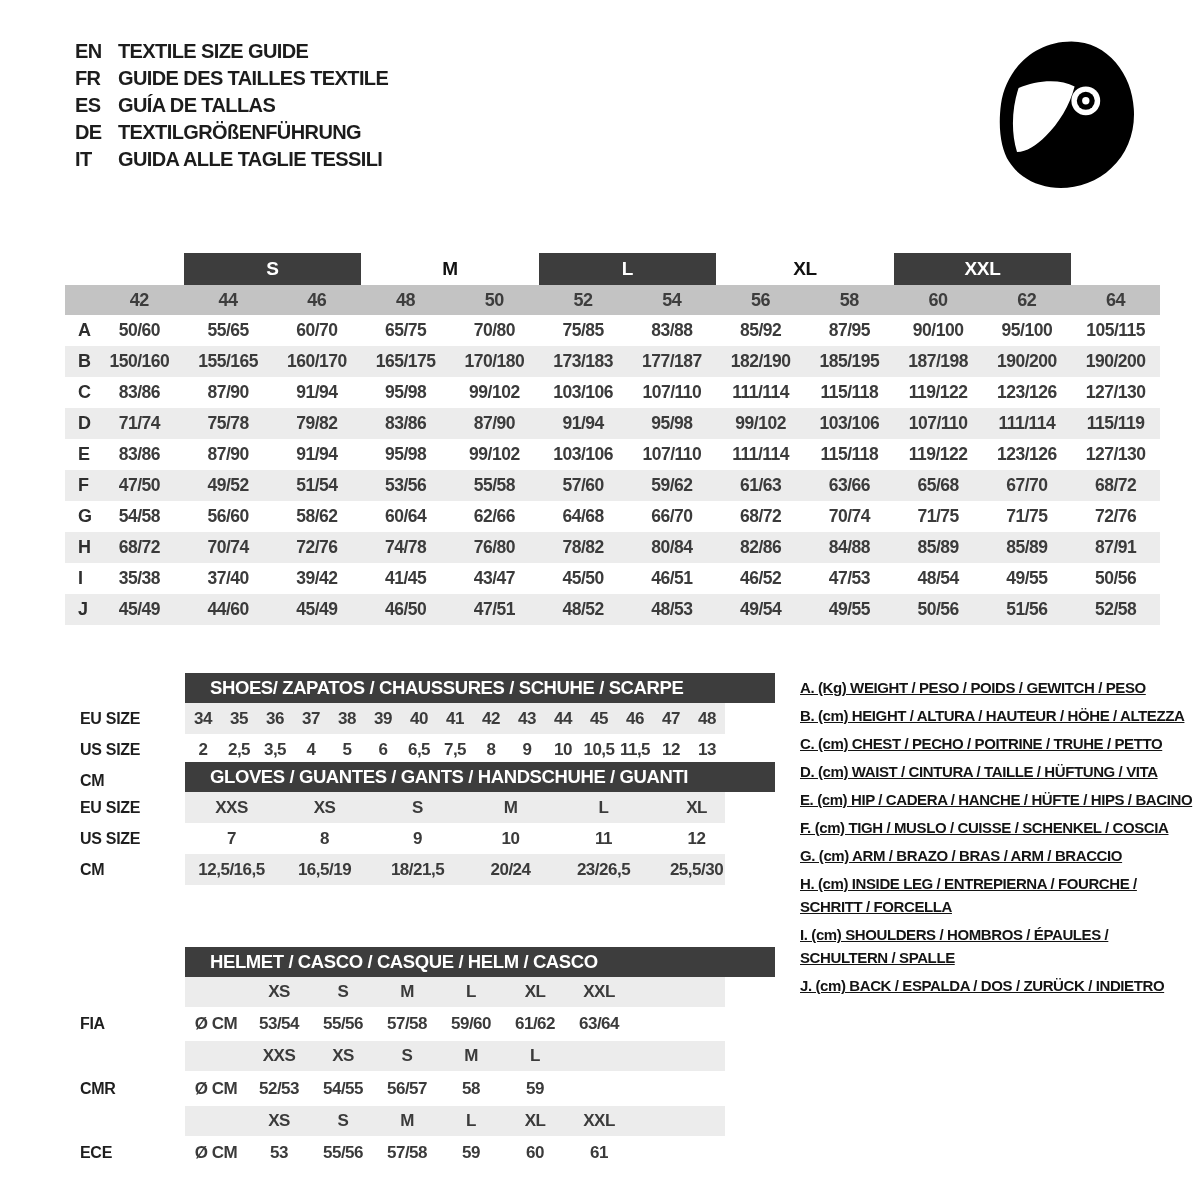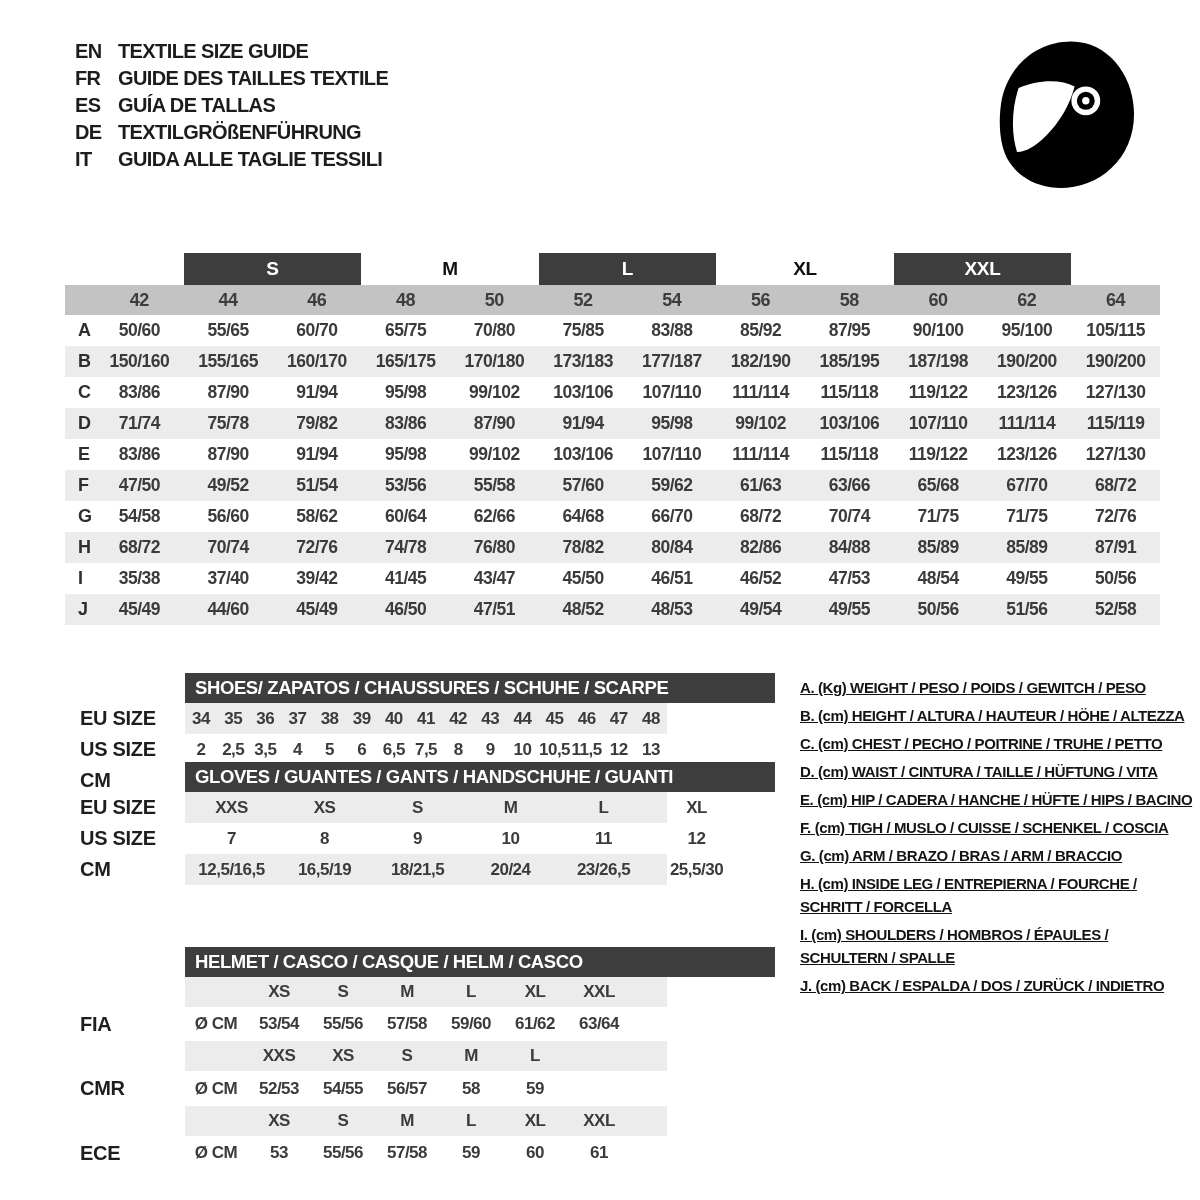--- a/index.html
+++ b/index.html
@@ -29,24 +29,24 @@
   .num-cell { display:flex; align-items:center; justify-content:center; font-size:18px; color:#3d3d3d; letter-spacing:-0.5px; }
   .t-row { height:31px; }
   .t-row.alt { background:#ececec; }
   .t-letter { display:flex; align-items:center; padding-left:13px; font-size:18px; color:#2e2e2e; }
   .t-cell { display:flex; align-items:center; justify-content:center; font-size:17.5px; color:#3b3b3b; letter-spacing:-0.5px; }
 
   
   .sub { position:absolute; left:80px; width:700px; font-weight:bold; }
   .sub-bar-row { display:flex; height:30px; }
   .sub-label-sp { width:105px; }
-  .sub-bar { width:590px; background:#3d3d3d; color:#fff; display:flex; align-items:center; padding-left:10px; font-size:18.5px; letter-spacing:-0.4px; white-space:nowrap; }
+  .sub-bar { width:590px; background:#3d3d3d; color:#fff; display:flex; align-items:center; padding-left:25px; font-size:18.5px; letter-spacing:-0.4px; white-space:nowrap; }
   .srow { display:flex; }
-  .srow .slabel { width:105px; display:flex; align-items:center; font-size:20px; color:#1e1e1e; letter-spacing:-0.3px; }
-  .sdata { width:482px; display:grid;text-align:right; }
+  .srow .slabel { width:105px; display:flex; align-items:center; font-size:16px; color:#1e1e1e; letter-spacing:-0.3px; }
+  .sdata { width:540px; display:grid;text-align:right; }
   .sdata.gray { background:#ececec; }
   .scell { display:flex; align-items:center; justify-content:center; font-size:17px; color:#3b3b3b; letter-spacing:-0.5px; white-space:nowrap; }
   .cols15 { grid-template-columns:repeat(15,1fr); }
   .cols6  { grid-template-columns:repeat(6,93px) 1fr; }
   .colsHelm { grid-template-columns:62px repeat(6,64px) 1fr; }
   .h30 { height:30px; } .h31 { height:31px; } .h34 { height:34px; } .h35 { height:35px; }
   .shoes  { top:673px; }
   .gloves { top:762px; }
   .helmets{ top:947px; }
 

